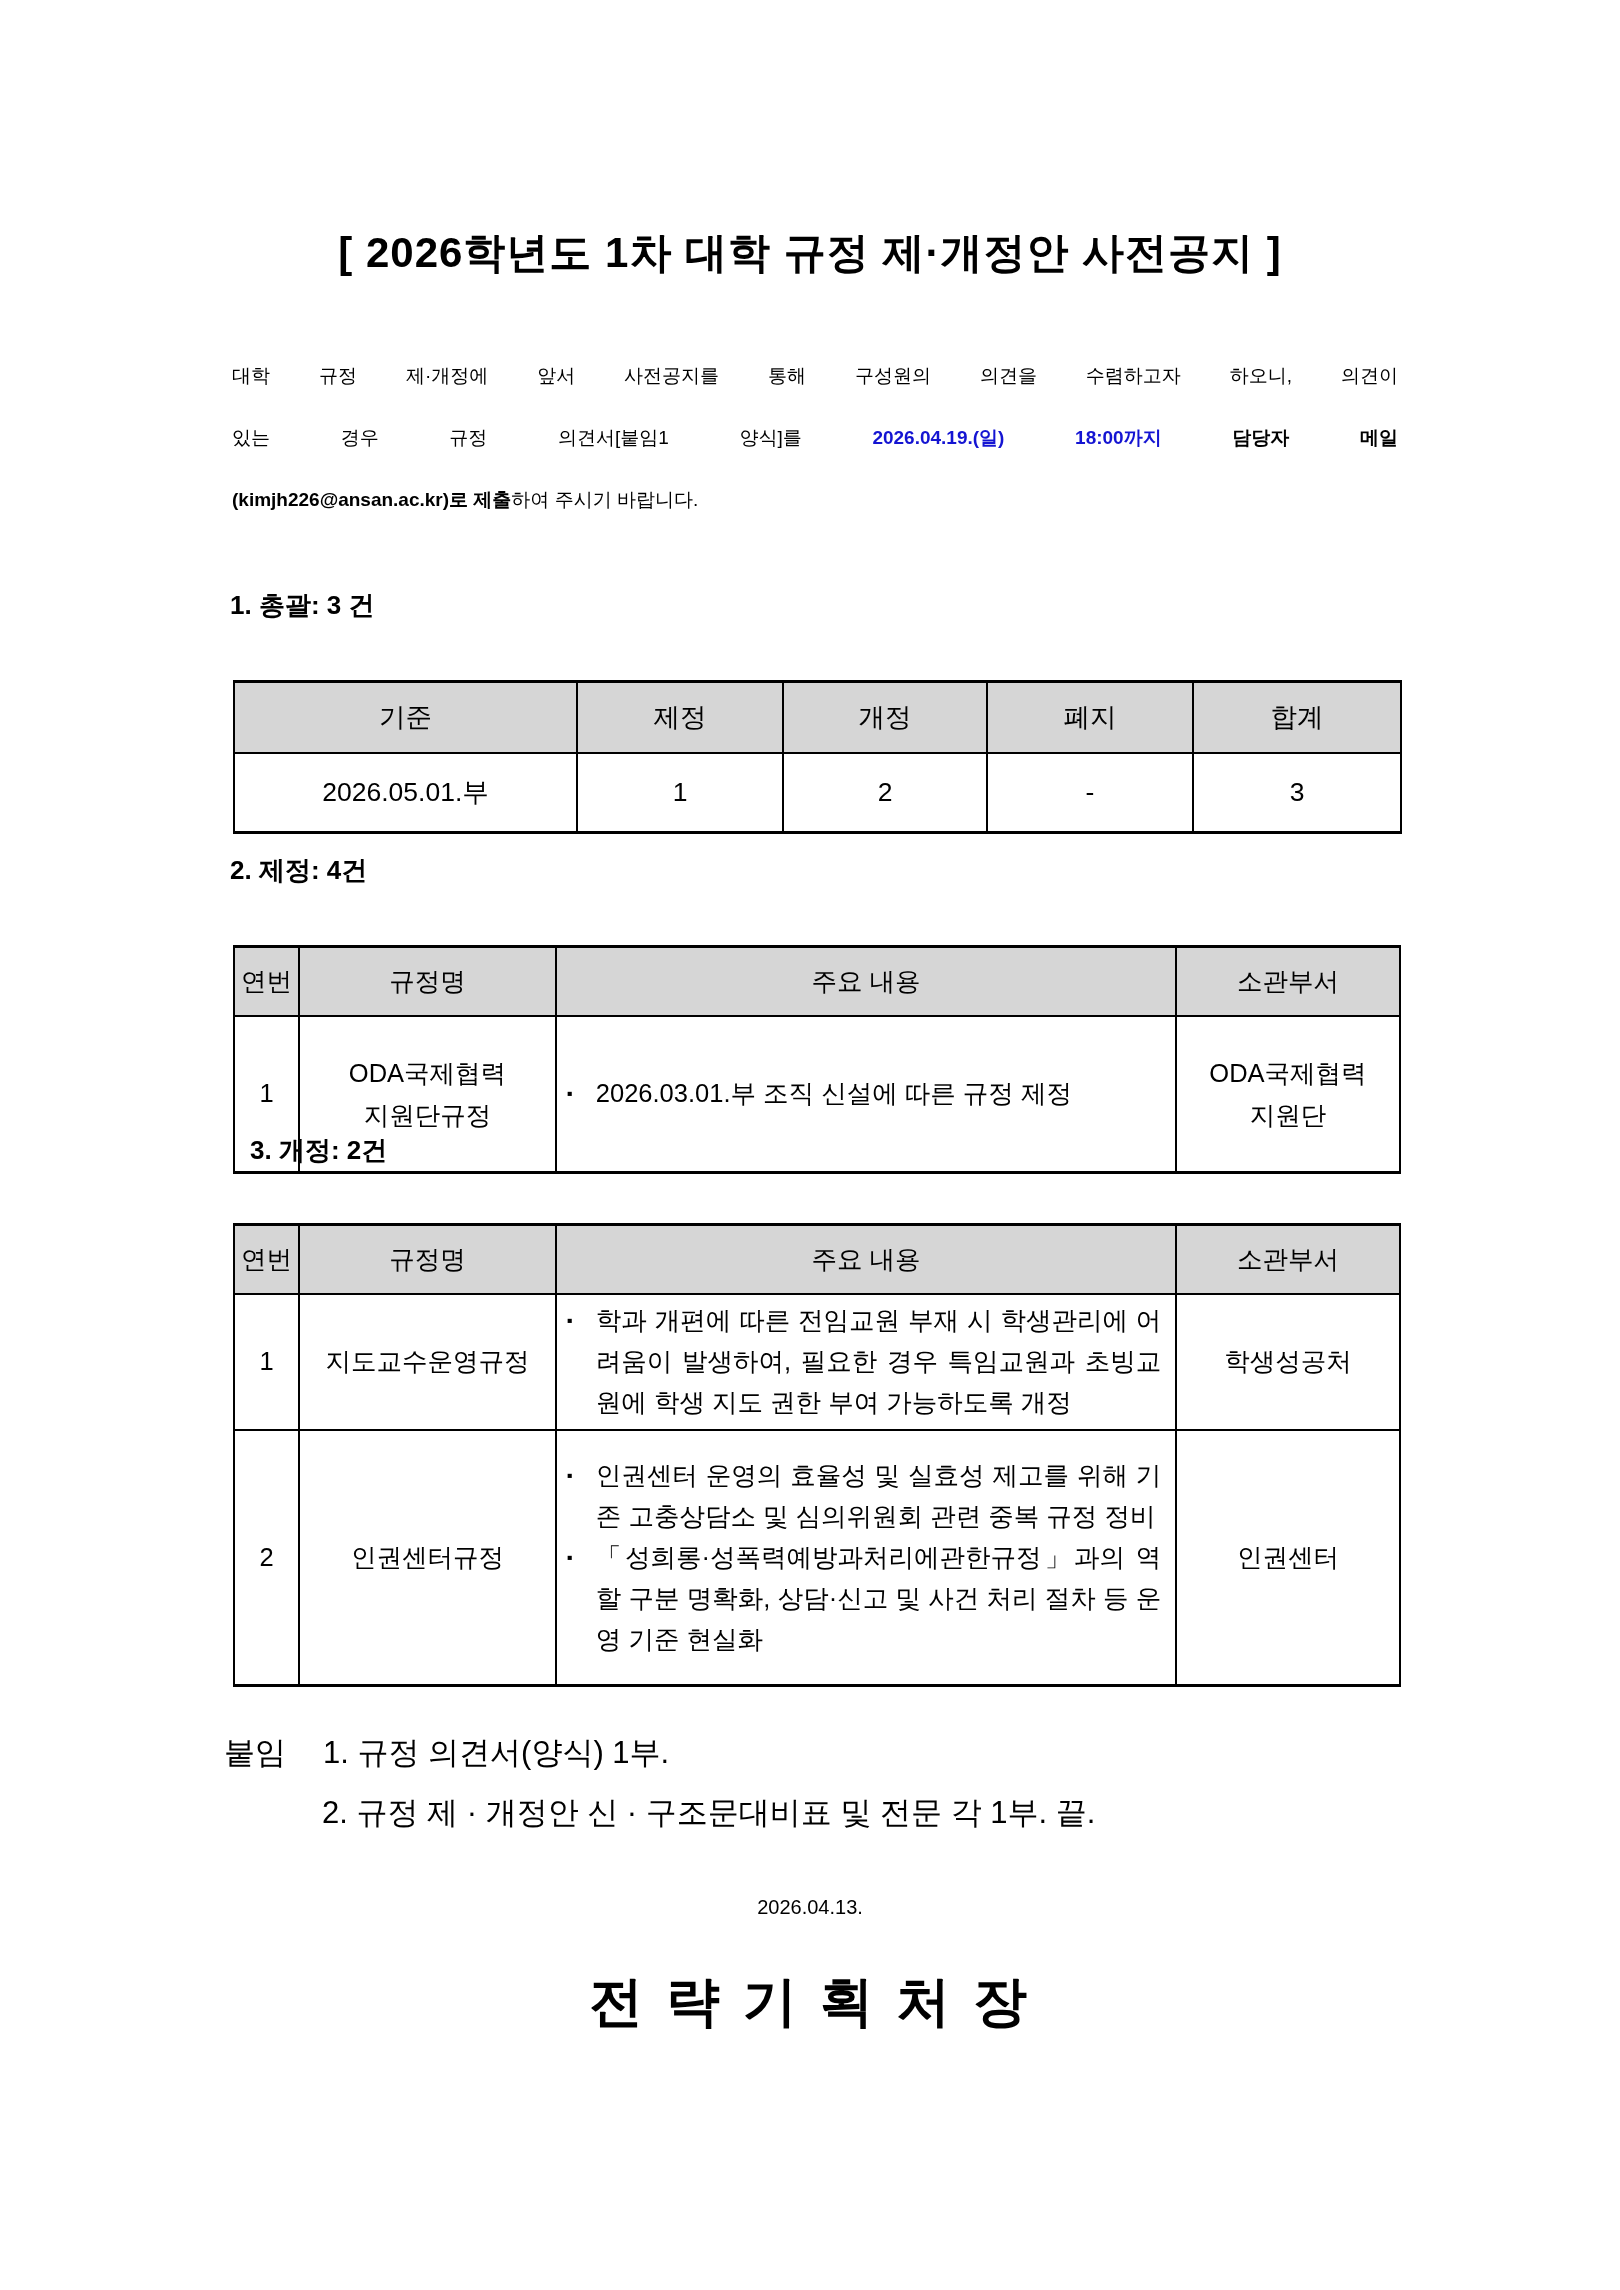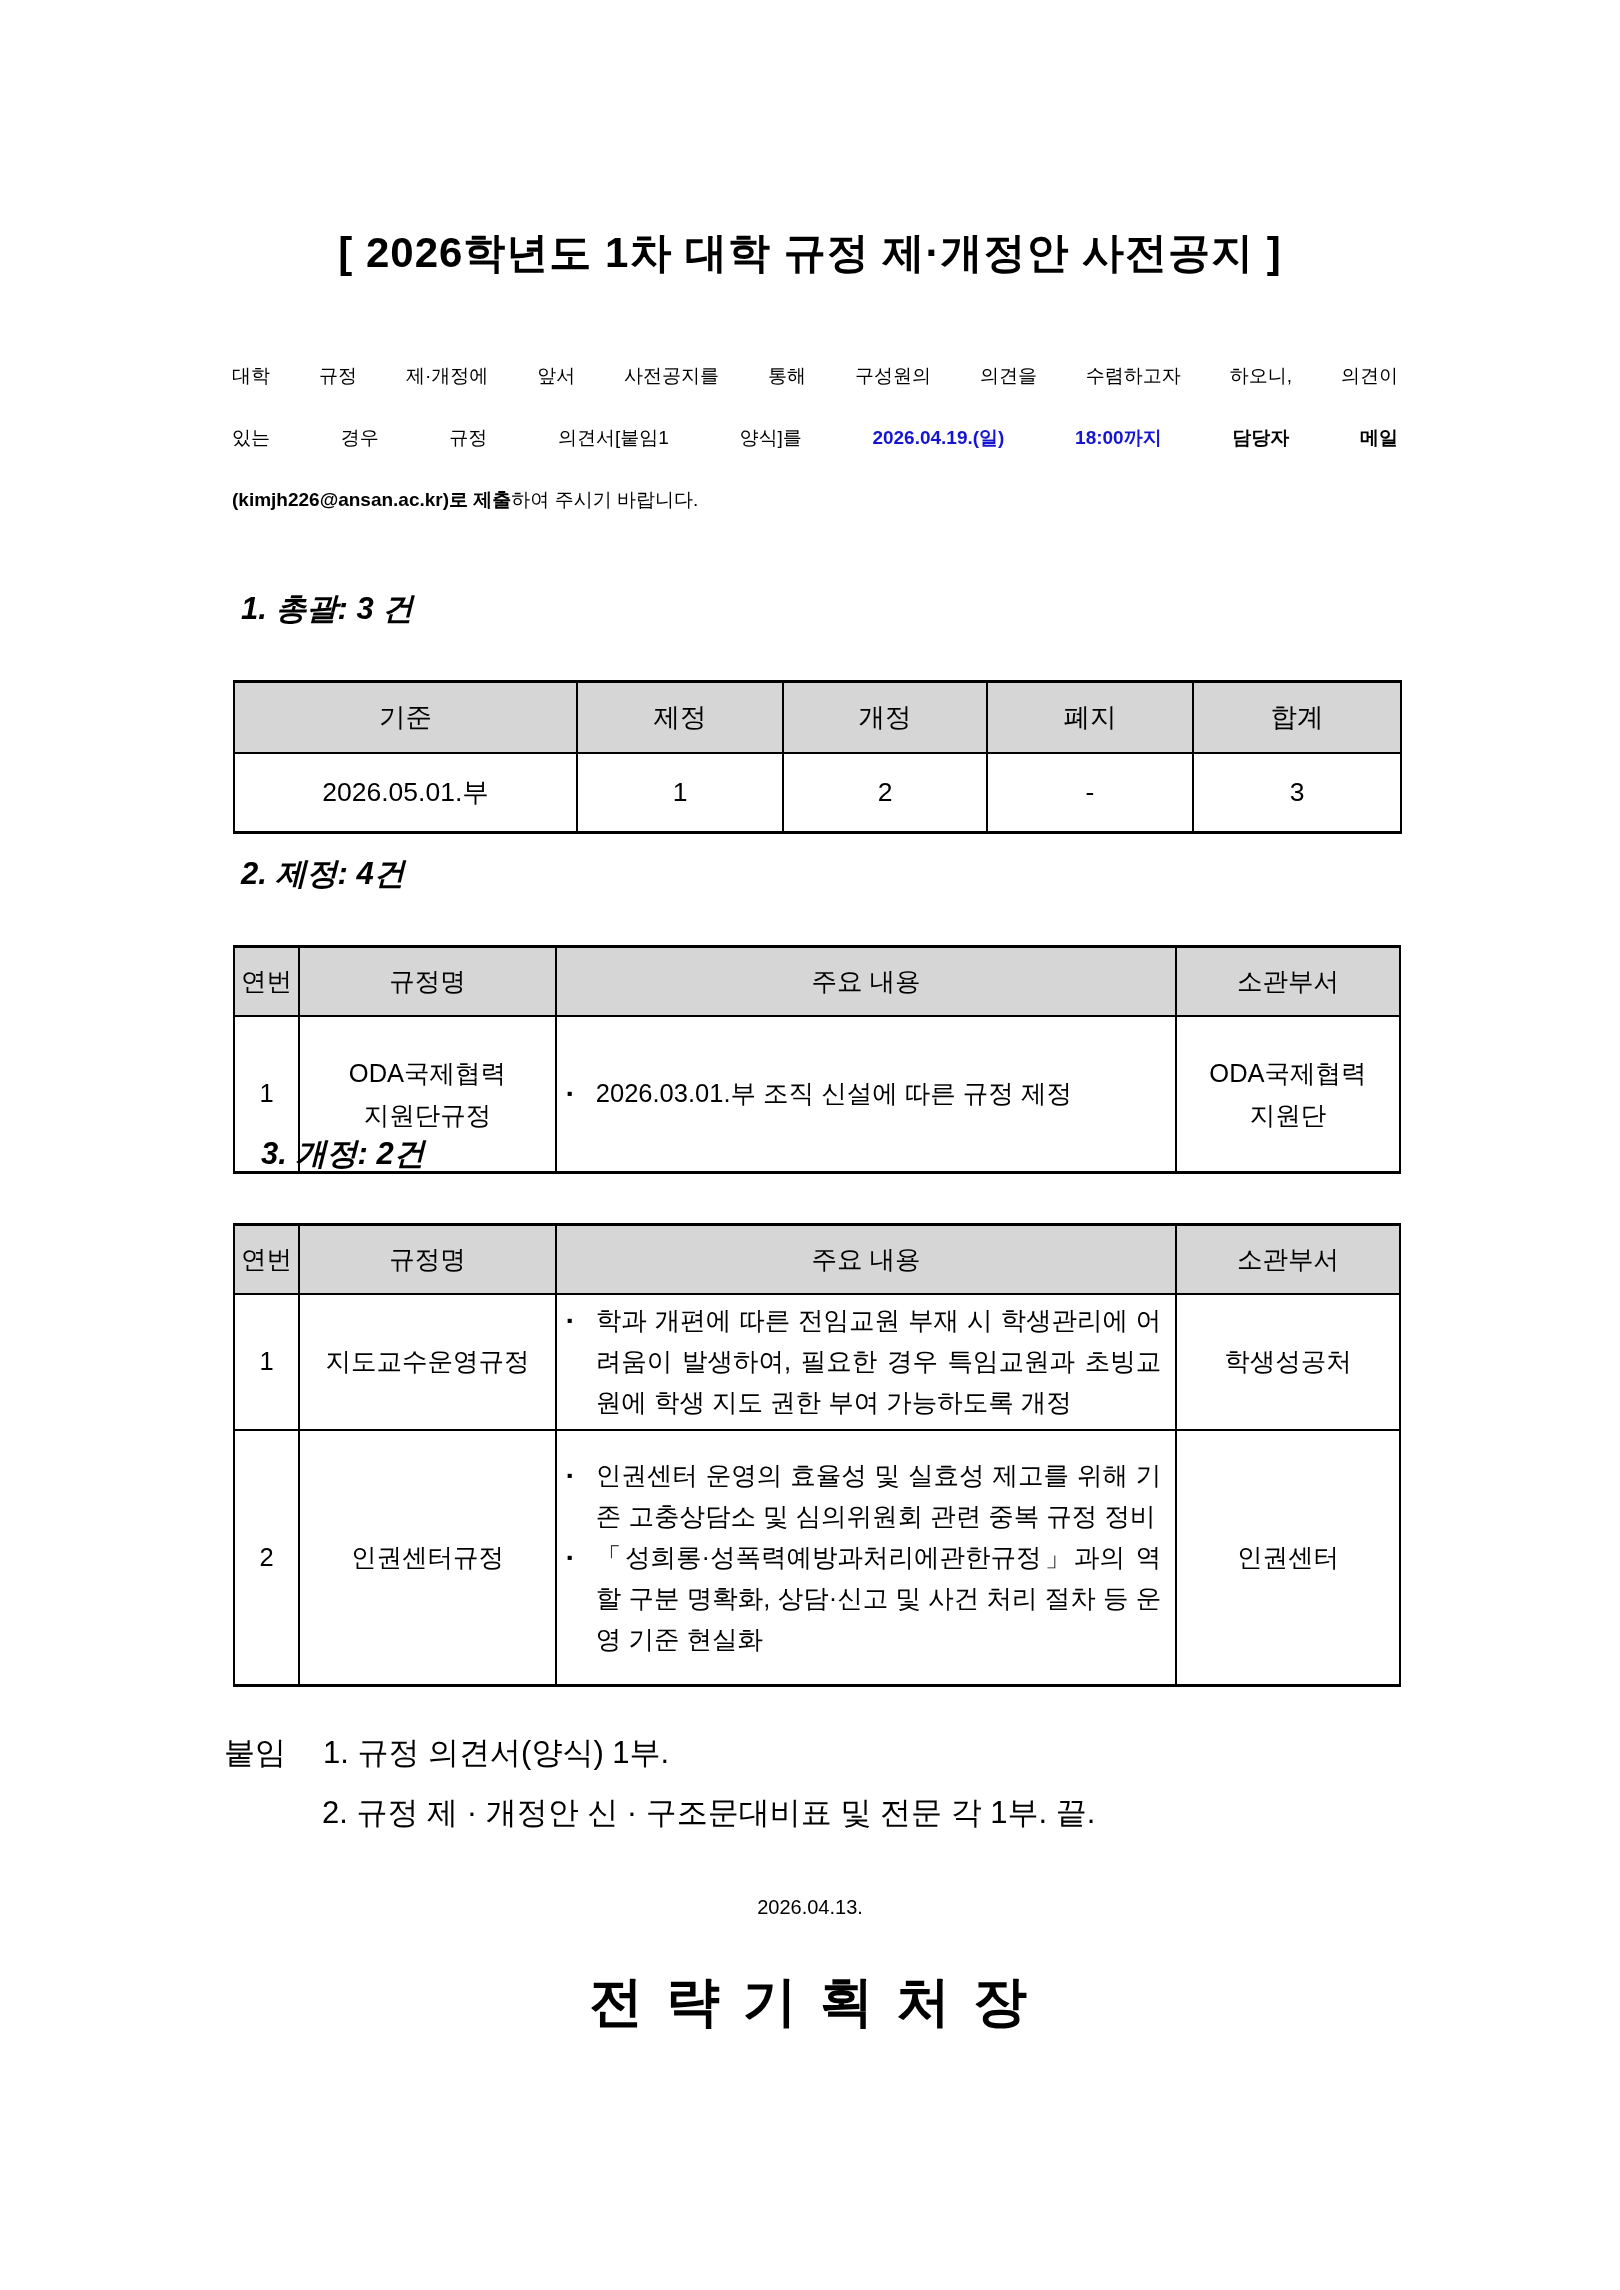--- a/index.html
+++ b/index.html
@@ -11,21 +11,21 @@
   .title {
     position:absolute; top:225px; left:0; width:100%; text-align:center;
     font-size:42px; font-weight:bold; letter-spacing:1px;
   }
   .intro { position:absolute; top:345px; left:232px; width:1166px; font-size:19px; }
   .intro .iline { height:62px; line-height:62px; white-space:nowrap; }
   .intro .iline.just { text-align:justify; text-align-last:justify; white-space:normal; }
   .blue { color:#1414d2; font-weight:bold; }
   .b { font-weight:bold; }
 
-  .sec { position:absolute; left:241px; font-size:31px; font-weight:bold;font-style:italic; }
+  .sec { position:absolute; left:230px; font-size:26px; font-weight:bold; }
   #sec1 { top:588px; } #sec2 { top:853px; } #sec3 { top:1133px;margin-left:20px; }
 
   table { border-collapse:collapse; table-layout:fixed; position:absolute; left:233px; background:#fff;margin-top:41px; }
   th, td { border:2px solid #000; text-align:center; vertical-align:middle; }
   th { background:#d6d6d6; font-weight:normal; }
   table { border-top:3.9px solid #000; border-bottom:3.9px solid #000; }
 
   #t1 { top:639px; width:1166px; font-size:26.5px; }
   #t1 th { height:71px; border-bottom:2.9px solid #000; }
   #t1 td { height:80px; }

